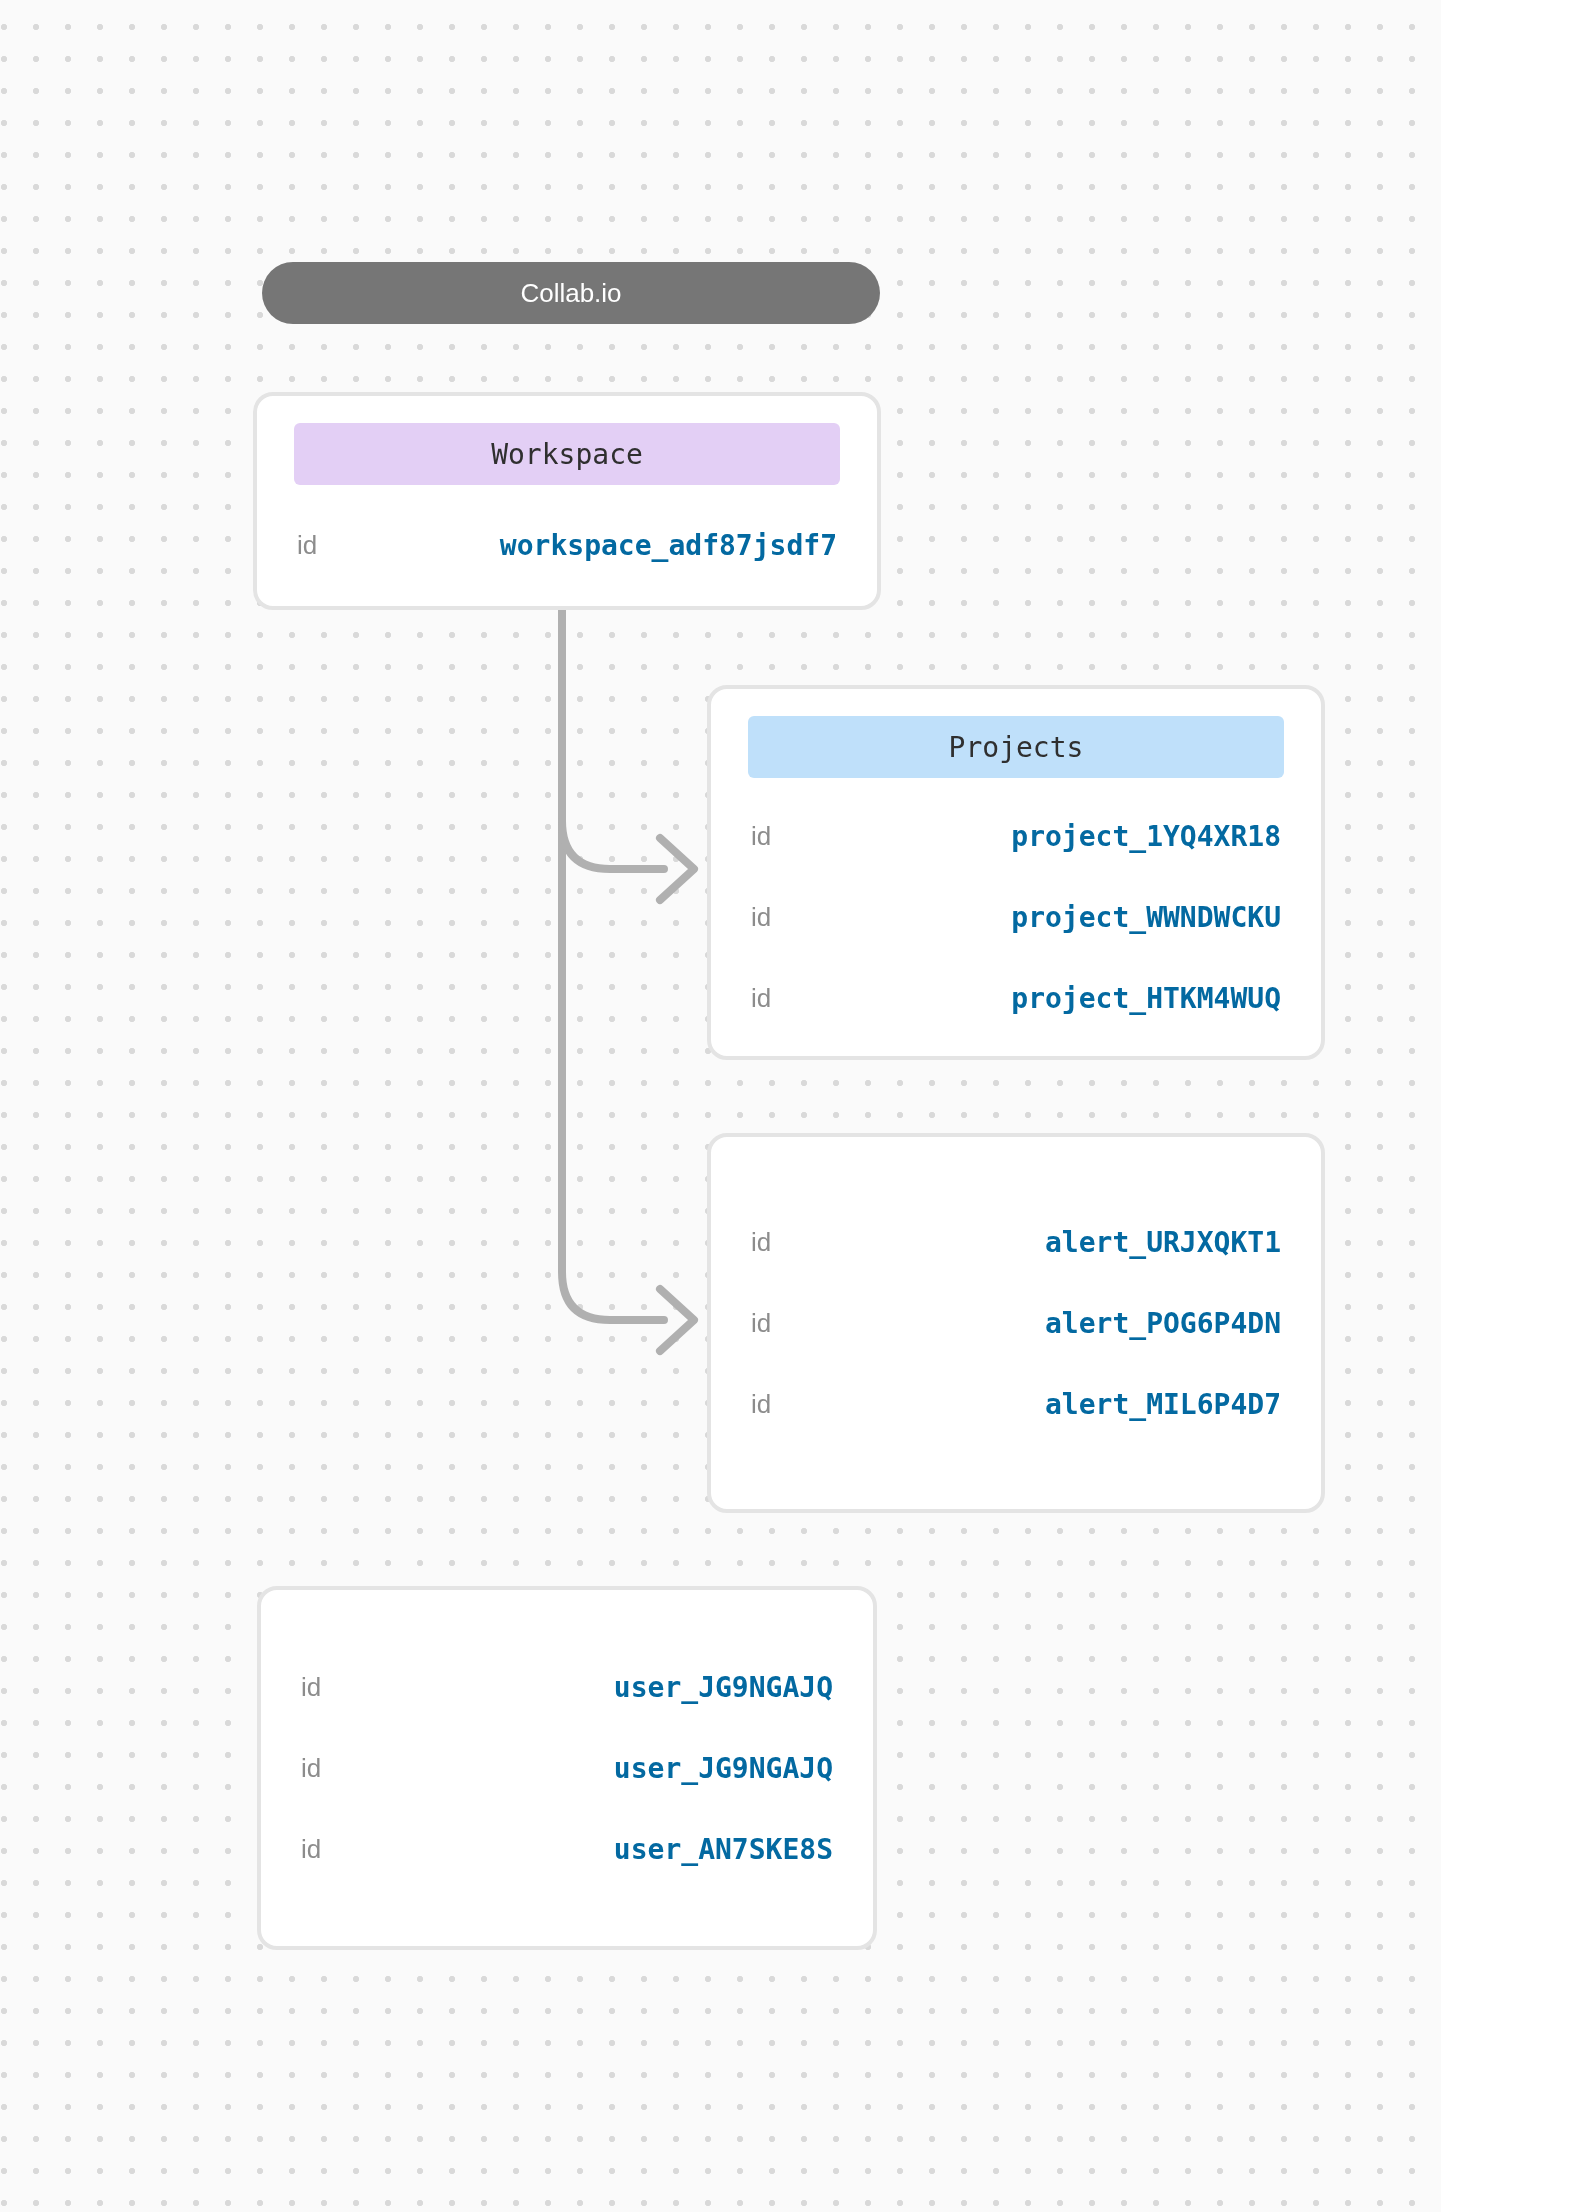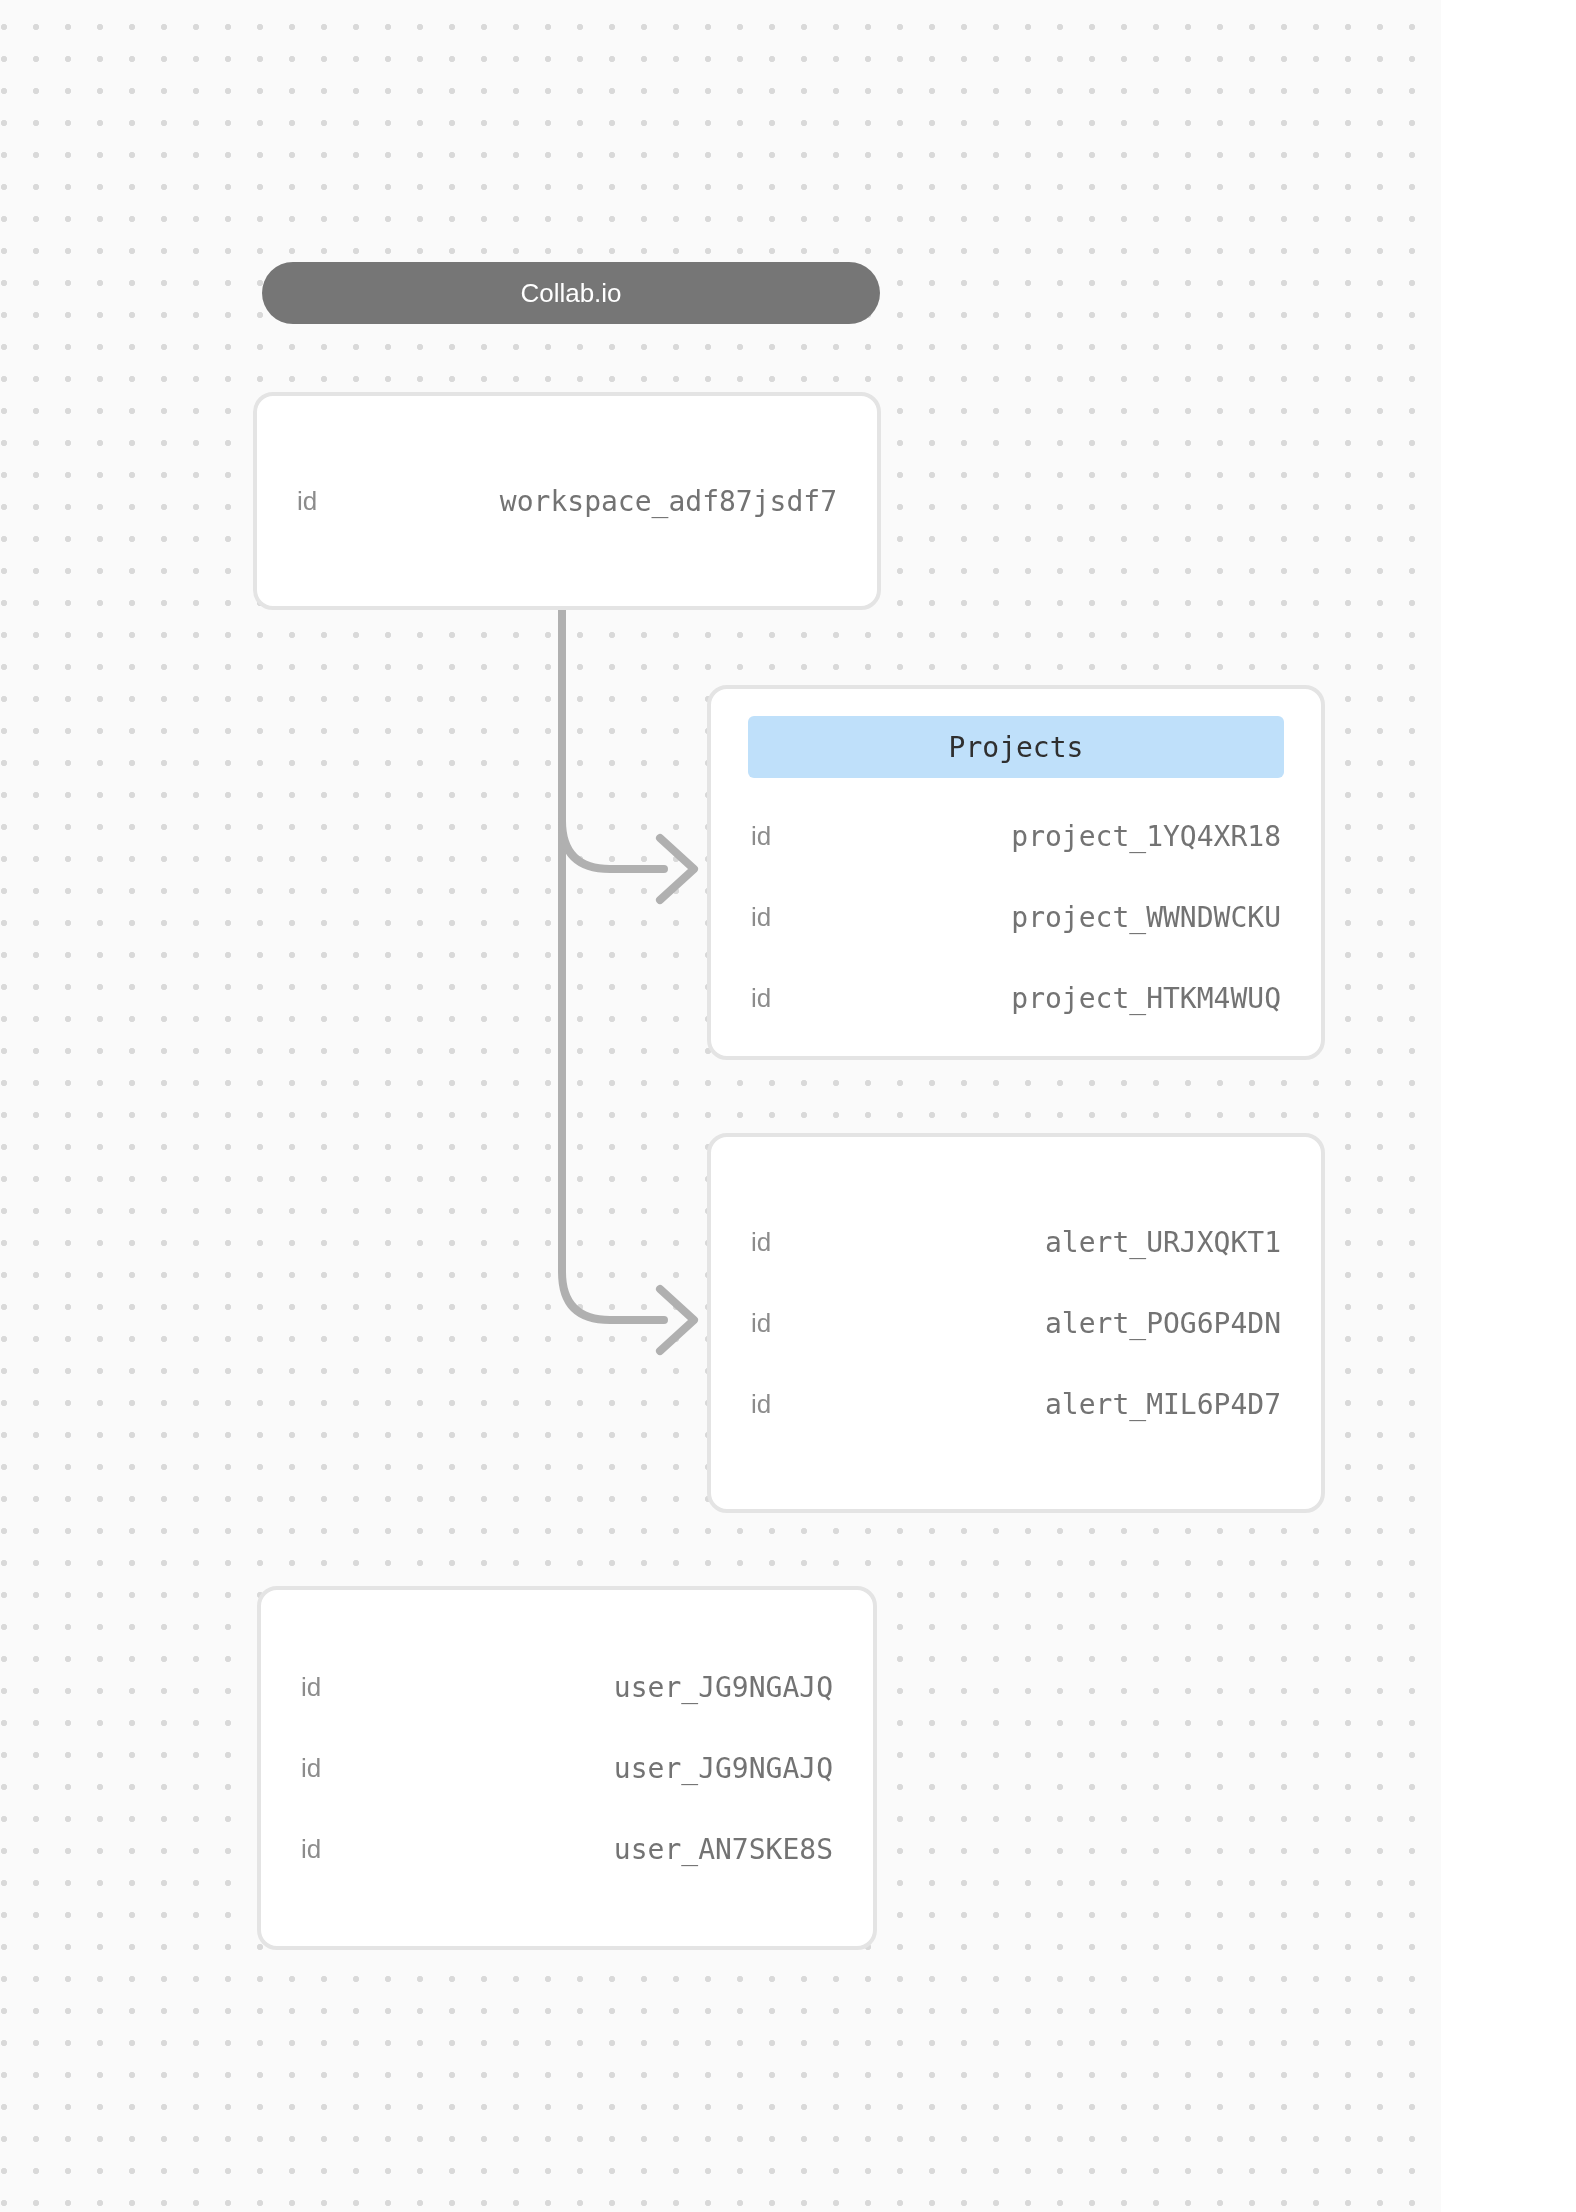--- a/index.html
+++ b/index.html
@@ -61,24 +61,24 @@
     display: flex;
     align-items: center;
     justify-content: space-between;
     padding: 0 40px;
   }
   .field-key {
     color: #8c8c8c;
     font-size: 26px;
   }
   .field-value {
-    color: #737373;
+    color: #0369a1;
     font-family: "DejaVu Sans Mono", "Liberation Mono", monospace;
     font-size: 28px;
-    font-weight: 400;
+    font-weight: 700;
   }
   svg.connectors {
     position: absolute;
     left: 0; top: 0;
     pointer-events: none;
   }
 </style>
 </head>
 <body>
 
@@ -93,20 +93,21 @@
         <polyline points="660,1289 694,1320 660,1351"></polyline>
       </g>
       <g>
         <path d="M 562 821 Q 562 869 610 869 L 664 869"></path>
         <polyline points="660,838 694,869 660,900"></polyline>
       </g>
     </g>
   </svg>
 
   <div class="card" id="card-workspace" style="--hdr: #e3cff5;">
+    <div class="card-header">Workspace</div>
     <div class="card-rows">
       <div class="field-row">
         <span class="field-key">id</span>
         <span class="field-value">workspace_adf87jsdf7</span>
       </div>
     </div>
   </div>
 
   <div class="card" id="card-projects" style="--hdr: #bfe0fa;">
     <div class="card-header">Projects</div>

